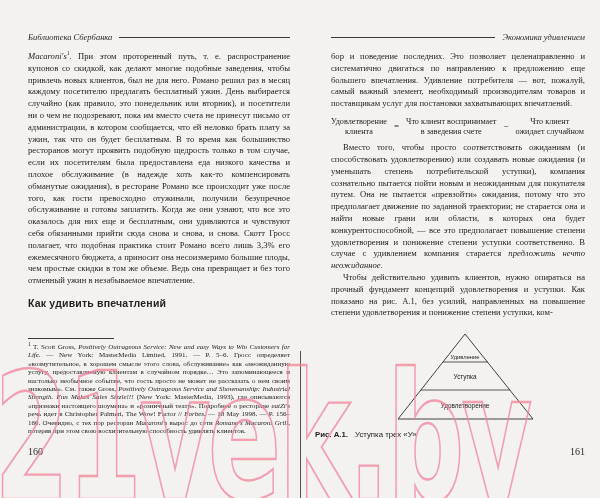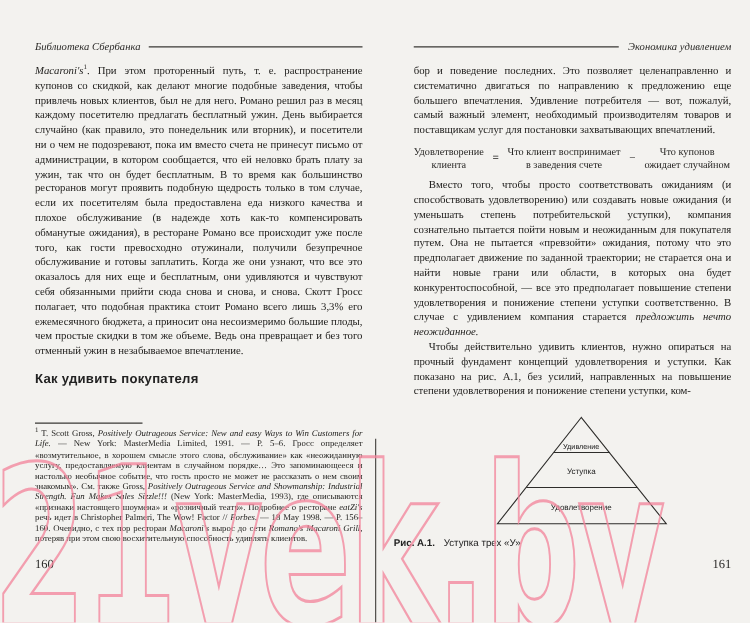--- a/index.html
+++ b/index.html
@@ -82,21 +82,21 @@
 <body>
 
 <div class="page page-left">
   <div class="running-head rh-left">
     <span>Библиотека Сбербанка</span>
     <span class="rule"></span>
   </div>
 
   <div class="body-text">
     <p><span style="font-style: italic;">Macaroni's</span><sup>1</sup><span>. При этом проторенный путь, т. е. распространение купонов со скидкой, как делают многие подобные заведения, чтобы привлечь новых клиентов, был не для него. Романо решил раз в месяц каждому посетителю предлагать бесплатный ужин. День выбирается случайно (как правило, это понедельник или вторник), и посетители ни о чем не подозревают, пока им вместо счета не принесут письмо от администрации, в котором сообщается, что ей неловко брать плату за ужин, так что он будет бесплатным. В то время как большинство ресторанов могут проявить подобную щедрость только в том случае, если их посетителям была предоставлена еда низкого качества и плохое обслуживание (в надежде хоть как-то компенсировать обманутые ожидания), в ресторане Романо все происходит уже после того, как гости превосходно отужинали, получили безупречное обслуживание и готовы заплатить. Когда же они узнают, что все это оказалось для них еще и бесплатным, они удивляются и чувствуют себя обязанными прийти сюда снова и снова, и снова. Скотт Гросс полагает, что подобная практика стоит Романо всего лишь 3,3% его ежемесячного бюджета, а приносит она несоизмеримо большие плоды, чем простые скидки в том же объеме. Ведь она превращает и без того отменный ужин в незабываемое впечатление.</span></p>
-    <h2 class="section-heading">Как удивить покупателя</h2>
+    <h2 class="section-heading">Как удивить впечатлений</h2>
   </div>
 
   <div class="footnote-block">
     <div class="footnote-sep"></div>
     <p class="footnote"><sup>1</sup><span> T. Scott Gross, </span><span style="font-style: italic;">Positively Outrageous Service: New and easy Ways to Win Customers for Life.</span><span> — New York: MasterMedia Limited, 1991. — P. 5–6. Гросс определяет «возмутительное, в хорошем смысле этого слова, обслуживание» как «неожиданную услугу, предоставляемую клиентам в случайном порядке… Это запоминающееся и настолько необычное событие, что гость просто не может не рассказать о нем своим знакомым». См. также Gross, </span><span style="font-style: italic;">Positively Outrageous Service and Showmanship: Industrial Strength. Fun Makes Sales Sizzle!!!</span><span> (New York: MasterMedia, 1993), где описываются «признаки настоящего шоумена» и «розничный театр». Подробнее о ресторане </span><span style="font-style: italic;">eatZi's</span><span> речь идет в Christopher Palmeri, The Wow! Factor // </span><span style="font-style: italic;">Forbes.</span><span> — 18 May 1998. — P. 156–160. Очевидно, с тех пор ресторан </span><span style="font-style: italic;">Macaroni's</span><span> вырос до сети </span><span style="font-style: italic;">Romano's Macaroni Grill</span><span>, потеряв при этом свою восхитительную способность удивлять клиентов.</span></p>
   </div>
 
   <div class="pagenum pn-left">160</div>
 </div>
 
@@ -114,21 +114,21 @@
         <div>Удовлетворение</div>
         <div>клиента</div>
       </div>
       <div class="op">=</div>
       <div class="cell">
         <div>Что клиент воспринимает</div>
         <div>в заведения счете</div>
       </div>
       <div class="op">−</div>
       <div class="cell">
-        <div>Что купонов</div>
+        <div>Что клиент</div>
         <div>ожидает случайном</div>
       </div>
     </div>
 
     <p class="indent"><span>Вместо того, чтобы просто соответствовать ожиданиям (и способствовать удовлетворению) или создавать новые ожидания (и уменьшать степень потребительской уступки), компания сознательно пытается пойти новым и неожиданным для покупателя путем. Она не пытается «превзойти» ожидания, потому что это предполагает движение по заданной траектории; не старается она и найти новые грани или области, в которых она будет конкурентоспособной, — все это предполагает повышение степени удовлетворения и понижение степени уступки соответственно. В случае с удивлением компания старается </span><span style="font-style: italic;">предложить нечто неожиданное.</span></p>
     <p class="indent">Чтобы действительно удивить клиентов, нужно опираться на прочный фундамент концепций удовлетворения и уступки. Как показано на рис. А.1, без усилий, направленных на повышение степени удовлетворения и понижение степени уступки, ком-</p>
   </div>
 
   <div class="figure-area">
     <svg width="254" height="95" viewBox="0 0 254 95">

